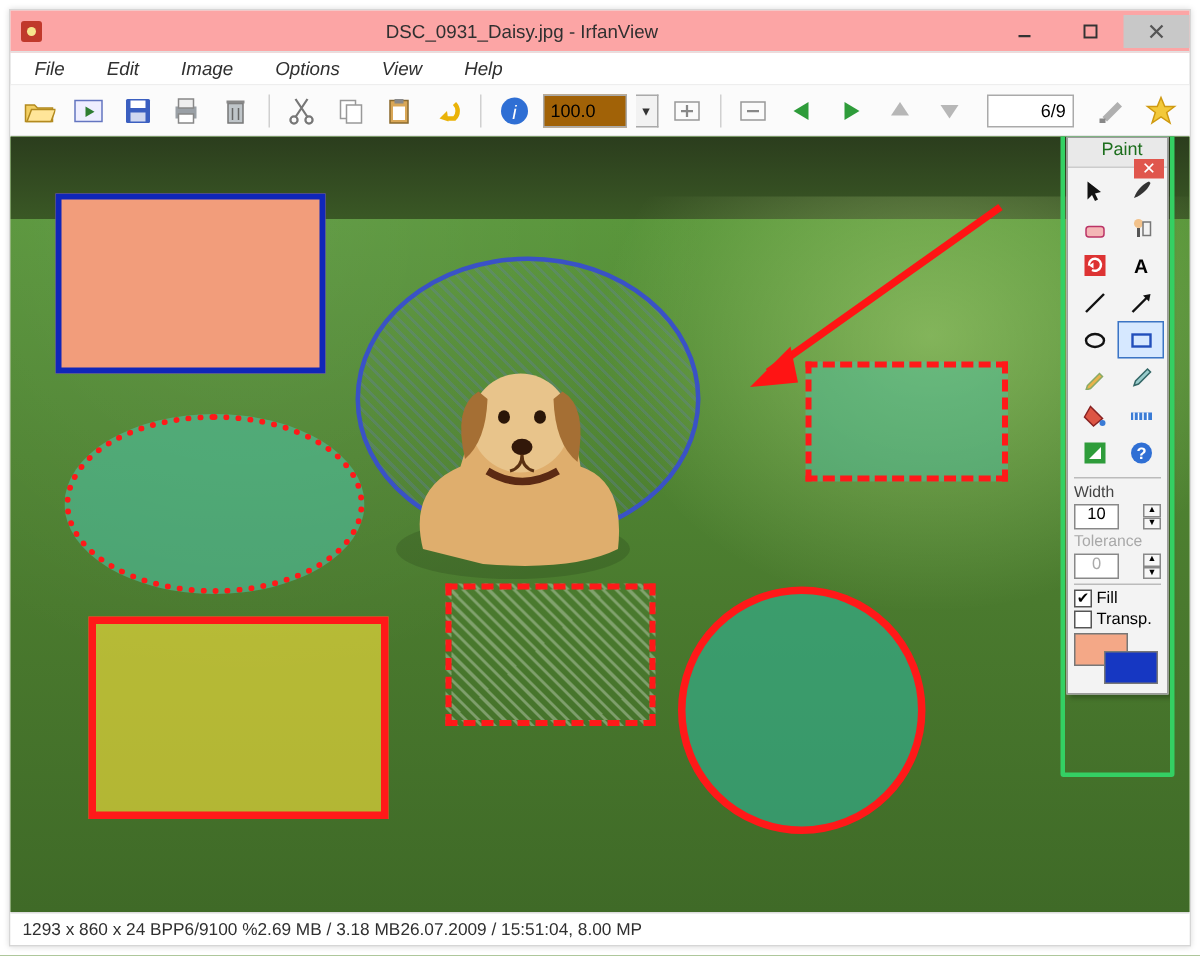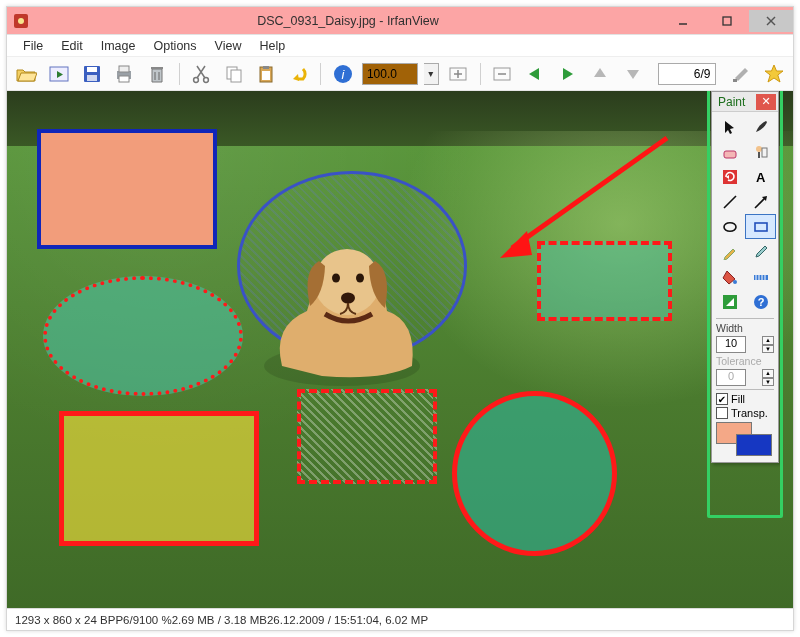--- a/index.html
+++ b/index.html
@@ -7,21 +7,21 @@
 
   .window { position: absolute; inset: 6px; border: 1px solid #d6d6d6; background: #fff; display: flex; flex-direction: column; box-shadow: 0 0 4px rgba(0,0,0,0.15); }
 
   .titlebar { height: 28px; background: #fca5a5; display: flex; align-items: center; padding-left: 6px; border-bottom: 1px solid #e2e2e2; }
   .app-icon { width: 16px; height: 16px; margin-right: 6px; display:flex; align-items:center; justify-content:center; }
   .title-text { flex: 1; text-align: center; font-size: 12.5px; color: #303030; }
   .win-controls { display: flex; }
   .win-btn { width: 44px; height: 22px; display:flex; align-items:center; justify-content:center; font-size: 12px; color:#444; }
   .win-btn.close { background:#c8c8c8; }
 
-  .menubar { height: 22px; display:flex; align-items:center; gap: 2px; padding: 0 8px; font-size: 12.5px; color:#303030; border-bottom:1px solid #eee; }
+  .menubar { height: 22px; display:flex; align-items:center; gap: 12px; padding: 0 8px; font-size: 12.5px; color:#303030; border-bottom:1px solid #eee;font-style:italic; }
   .menu-item { padding: 1px 8px; }
 
   .toolbar { height: 34px; display:flex; align-items:center; gap:6px; padding:0 6px; border-bottom:1px solid #e6e6e6; background:#fbfbfb; }
   .tool-btn { width: 28px; height: 28px; display:flex; align-items:center; justify-content:center; position:relative; }
   .tool-btn svg { display:block; }
   .divider { width:1px; height:22px; background:#d0d0d0; margin:0 2px; }
   .zoom-box { width: 58px; height:22px; border:1px solid #aaa; background:#a16207; font-size:12px; padding-left:4px; display:flex; align-items:center; }
   .zoom-dd  { width:16px; height:22px; border:1px solid #aaa; border-left:none; background:#f2f2f2; display:flex; align-items:center; justify-content:center; font-size:10px; color:#333; }
   .counter-box { width:60px; height:22px; border:1px solid #aaa; background:#fff; font-size:12px; text-align:right; padding-right:4px; display:flex; align-items:center; justify-content:flex-end; margin-left:6px;}
   .spacer { flex:1; }
@@ -43,21 +43,21 @@
   .dog { position:absolute; left:255px; top:125px; width:160px; height:170px; }
   .rect-dashed-small { left:290px; top:298px; width:140px; height:95px; border:4px dashed #ff1919;
      background-image: repeating-linear-gradient(45deg, rgba(255,255,255,0.3) 0 2px, transparent 2px 6px);  }
   .rect-dashed-teal { left:530px; top:150px; width:135px; height:80px; border:4px dashed #ff1919; background:rgba(77,196,170,0.45); }
   .circle-teal-solid { left:445px; top:300px; width:165px; height:165px; border:5px solid #ff1919; border-radius:50%; background:rgba(50,180,150,0.6); }
   .arrow-line { left:485px; top:42px; width:180px; height:130px; }
 
   .paint-highlight { position:absolute; right:10px; top:-3px; width:76px; height:430px; border:3px solid #34d063; border-radius:2px; pointer-events:none; }
 
   .paint-panel { position:absolute; right:14px; top:0px; width:68px; background:#f3f3f3; border:1px solid #9b9b9b; box-shadow:2px 2px 3px rgba(0,0,0,0.25); }
-  .paint-title { height:20px; background:#e9e9e9; display:flex; align-items:center; font-size:12px; padding-left:6px; color:#1c6e1c; border-bottom:1px solid #ccc; }
+  .paint-title { height:20px; background:#e9e9e9; display:flex; align-items:center; font-size:12px; padding-left:6px; color:#1c6e1c; border-bottom:1px solid #ccc;flex-direction:column; }
   .paint-close { margin-left:auto; width:20px; height:16px; background:#e0564d; color:#fff; display:flex; align-items:center; justify-content:center; font-size:11px; margin-right:2px; }
   .paint-grid { display:grid; grid-template-columns: 1fr 1fr; gap:0; padding:2px; }
   .p-tool { height:25px; display:flex; align-items:center; justify-content:center; }
   .p-tool.selected { border:1px solid #3b74c4; background:#d6e8ff; }
   .paint-sep { height:1px; background:#bbb; margin:2px 4px; }
   .paint-label { font-size:10.5px; color:#444; padding:1px 4px; }
   .paint-label.disabled { color:#a9a9a9; }
   .paint-input-row { display:flex; align-items:center; padding:1px 4px; gap:16px; }
   .paint-num { width:30px; height:17px; border:1px solid #888; font-size:11px; text-align:center; background:#fff;}
   .paint-spin { width:12px; height:17px; display:flex; flex-direction:column; }
@@ -396,17 +396,17 @@
     </div>
 
     <div class="paint-highlight"></div>
   </div>
 
   <div class="statusbar">
     <span>1293 x 860 x 24 BPP</span>
     <span>6/9</span>
     <span>100 %</span>
     <span>2.69 MB / 3.18 MB</span>
-    <span>26.12.2009 / 15:51:04</span>
-    <span>, 6.02 MP</span>
+    <span>26.07.2009 / 15:51:04</span>
+    <span>, 8.00 MP</span>
   </div>
 
 </div>
 
 </body></html>

